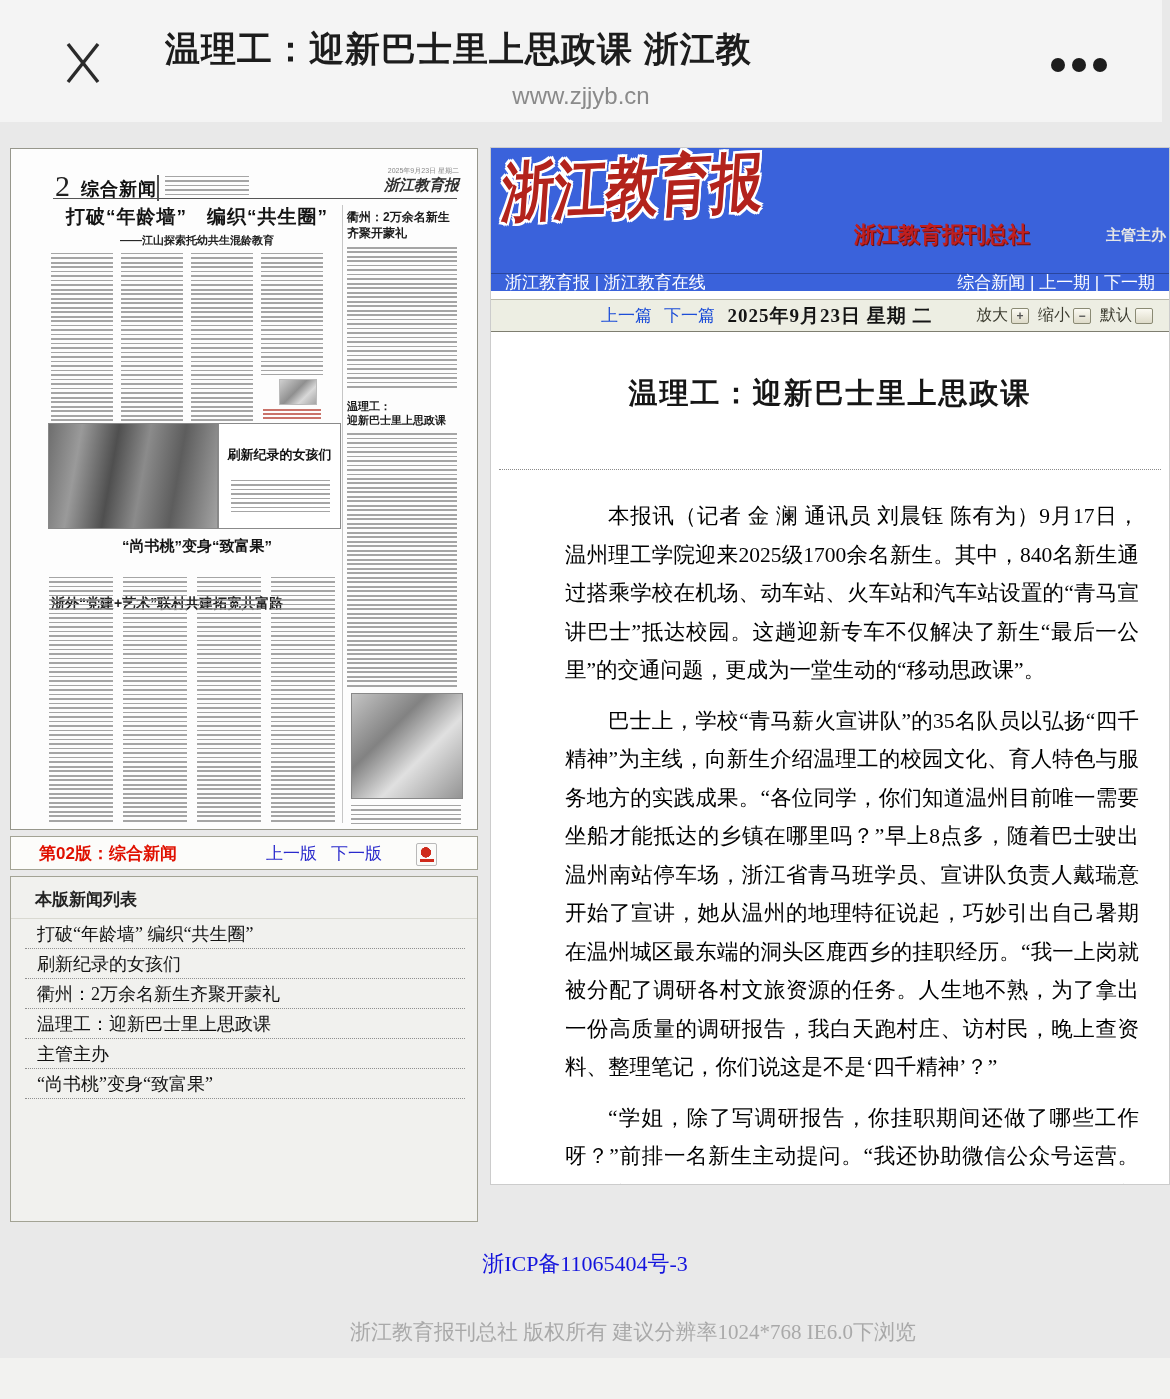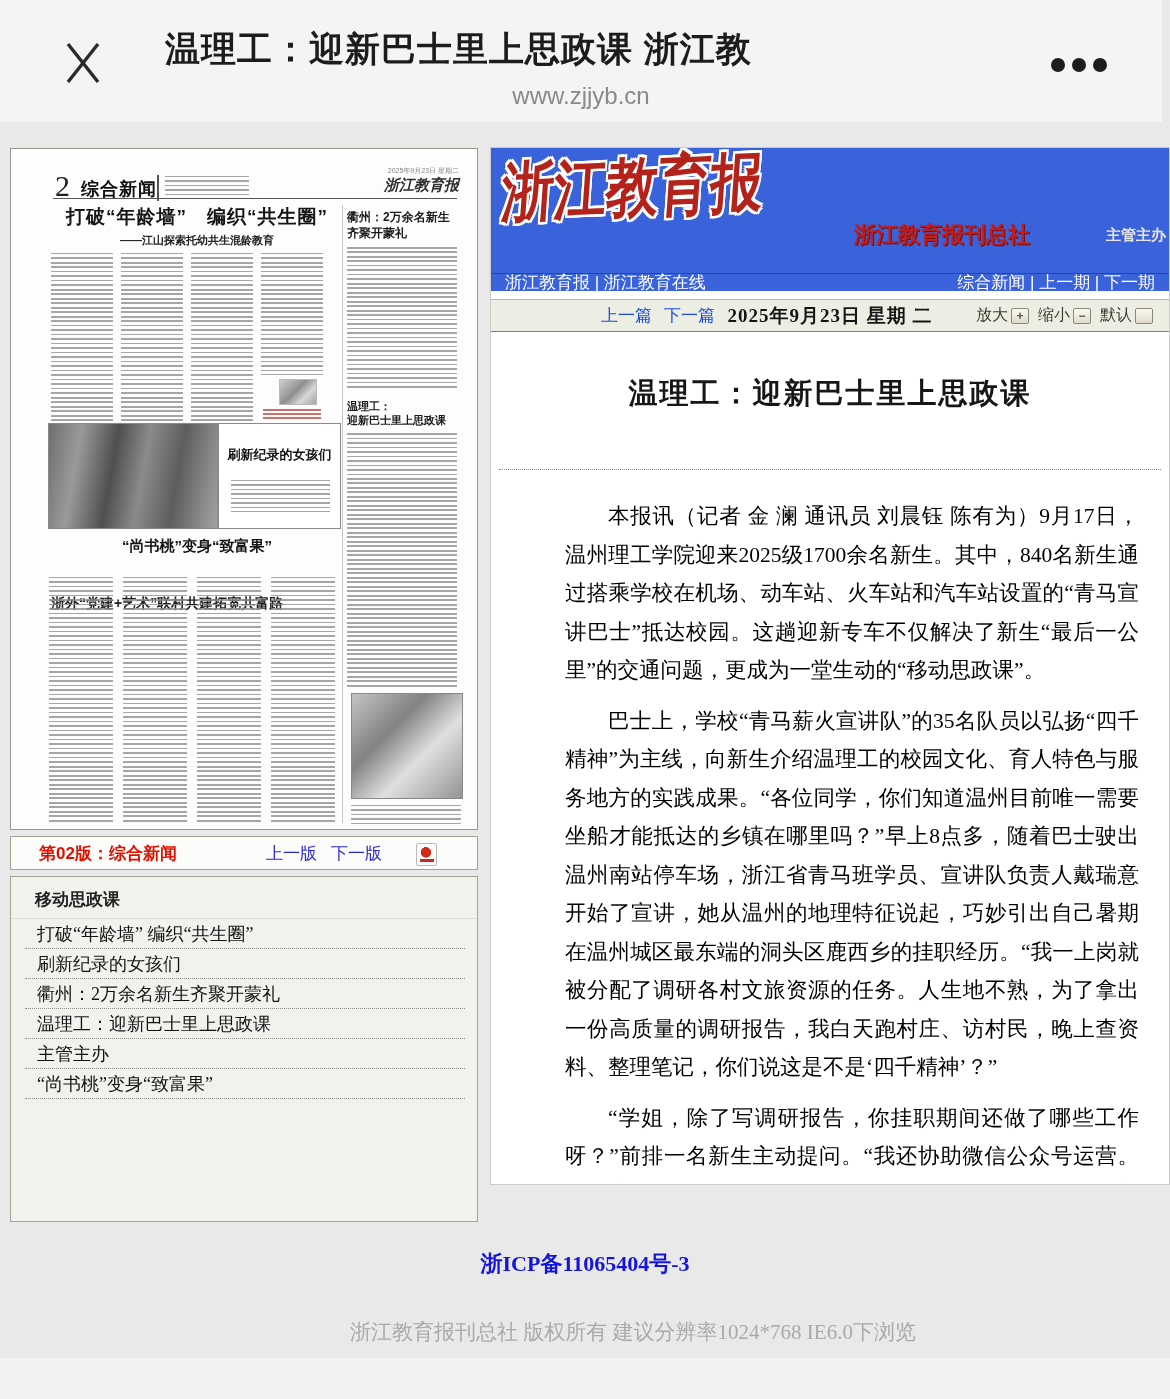--- a/index.html
+++ b/index.html
@@ -108,21 +108,21 @@
   .art { position:relative; height:852px; overflow:hidden; }
   .art-title { margin-top:42px; text-align:center; font-size:29px; font-weight:600;
                color:#161616; letter-spacing:2px; }
   .art-dots { margin:55px 8px 0 8px; border-bottom:1px dotted #8a8a8a; }
   .art-body { margin:27px 18px 0 62px; font-family:"Liberation Serif",serif; font-size:21.5px;
               line-height:38.5px; color:#000; text-align:justify; }
   .art-body p { text-indent:2em; margin:12px; }
 
   
   .ft-icp { position:absolute; left:0; top:1249px; width:100%; text-align:center;
-            font-family:"Liberation Serif",serif; font-size:22px; font-weight:700; color:#1414dd; cursor:pointer; }
+            font-family:"Liberation Serif",serif; font-size:22px; font-weight:400; color:#1414dd; cursor:pointer; }
   .ft-c1 { position:absolute; left:0; top:1285px; width:100%; text-align:center;
            font-family:"Liberation Serif",serif; font-size:21px; color:#a9a9a9; }
   .ft-c2 { position:absolute; left:0; top:1318px; width:100%; text-align:center;
            font-family:"Liberation Serif",serif; font-size:21px; color:#a9a9a9;margin-left:48px; }
   .ft-strip { position:absolute; left:0; top:1358px; width:100%; height:41px; background:#f2f2f0; }
 </style>
 </head>
 <body>
 
 <div class="screen">
@@ -193,21 +193,21 @@
   <div class="pagenav">
     <div class="pagenav-label">第02版：综合新闻</div>
     <div class="pagenav-links">
       <span>上一版</span>
       <span>下一版</span>
     </div>
     <div class="pdf-ic"></div>
   </div>
 
   <div class="newslist">
-    <div class="newslist-h">移动思政课</div>
+    <div class="newslist-h">本版新闻列表</div>
     <div class="list-item">打破“年龄墙” 编织“共生圈”</div>
     <div class="list-item">刷新纪录的女孩们</div>
     <div class="list-item">衢州：2万余名新生齐聚开蒙礼</div>
     <div class="list-item">温理工：迎新巴士里上思政课</div>
     <div class="list-item">主管主办</div>
     <div class="list-item">“尚书桃”变身“致富果”</div>
   </div>
 
   <div class="rp">
     <div class="masthead">

